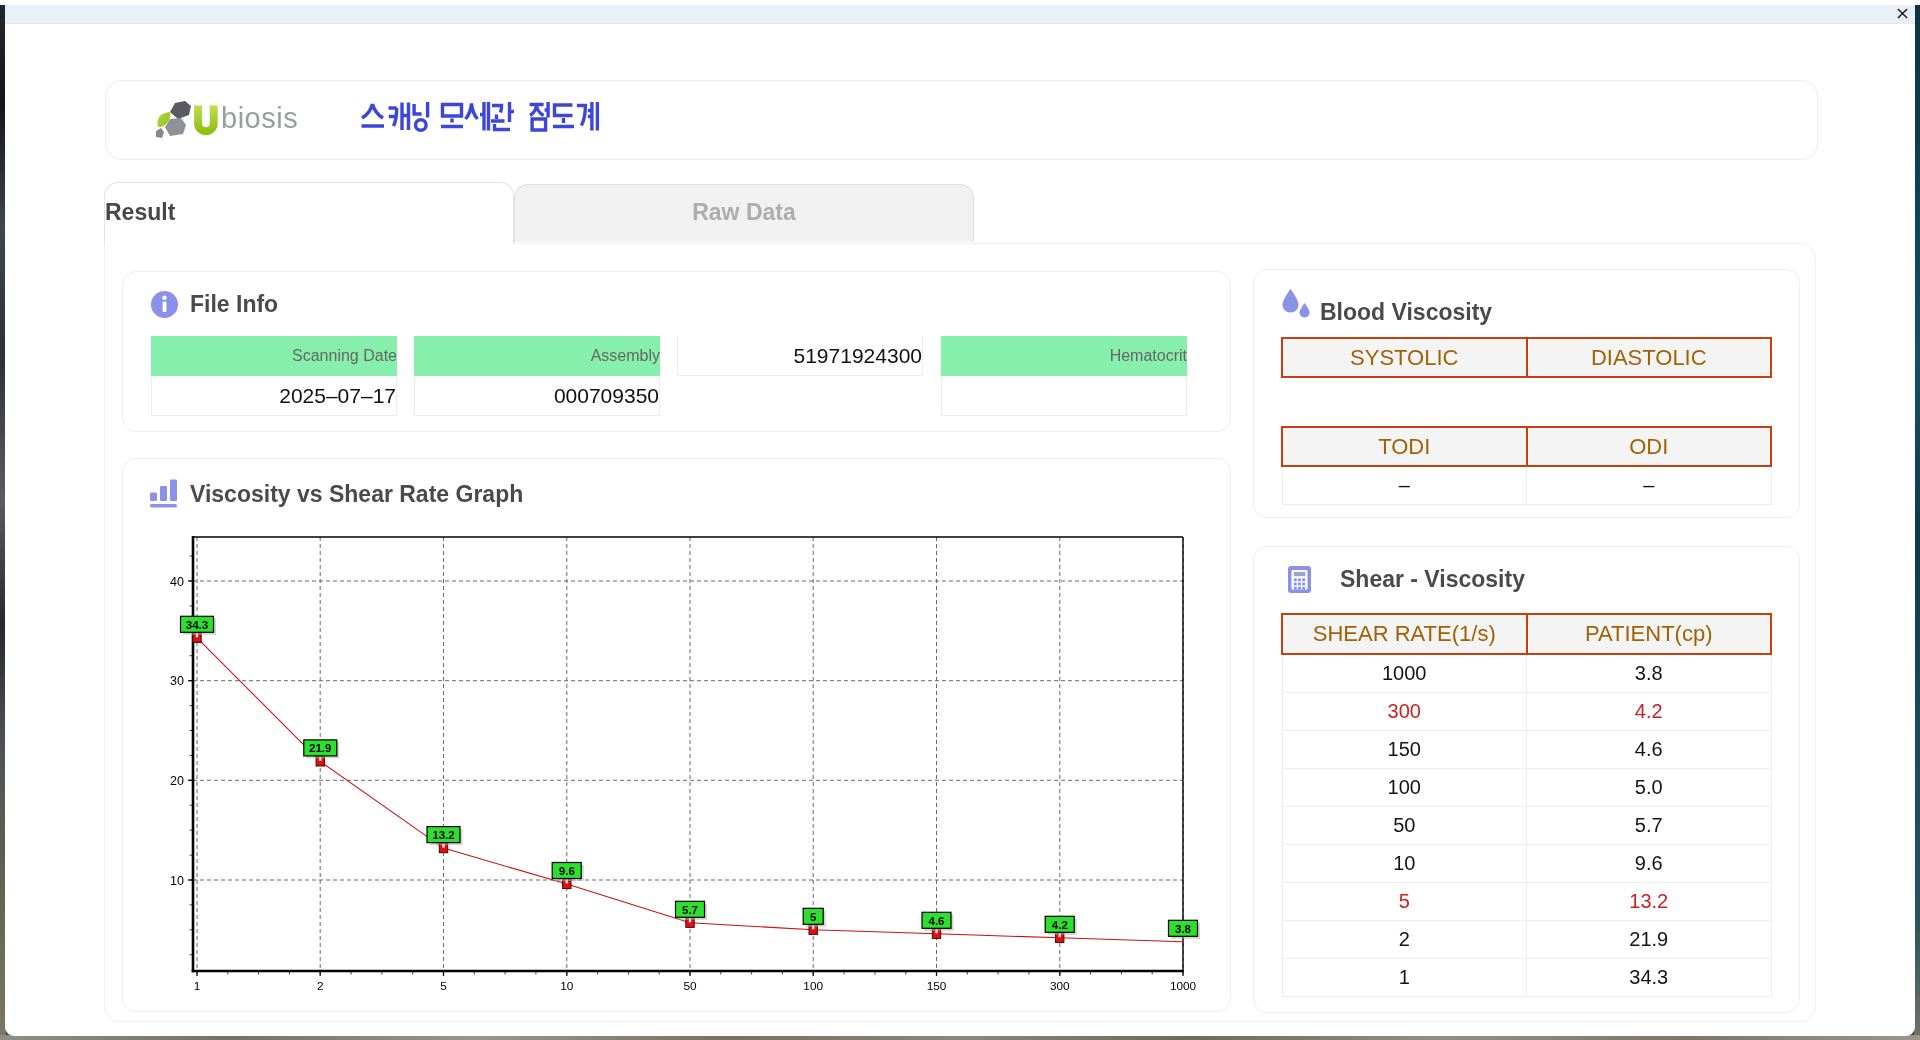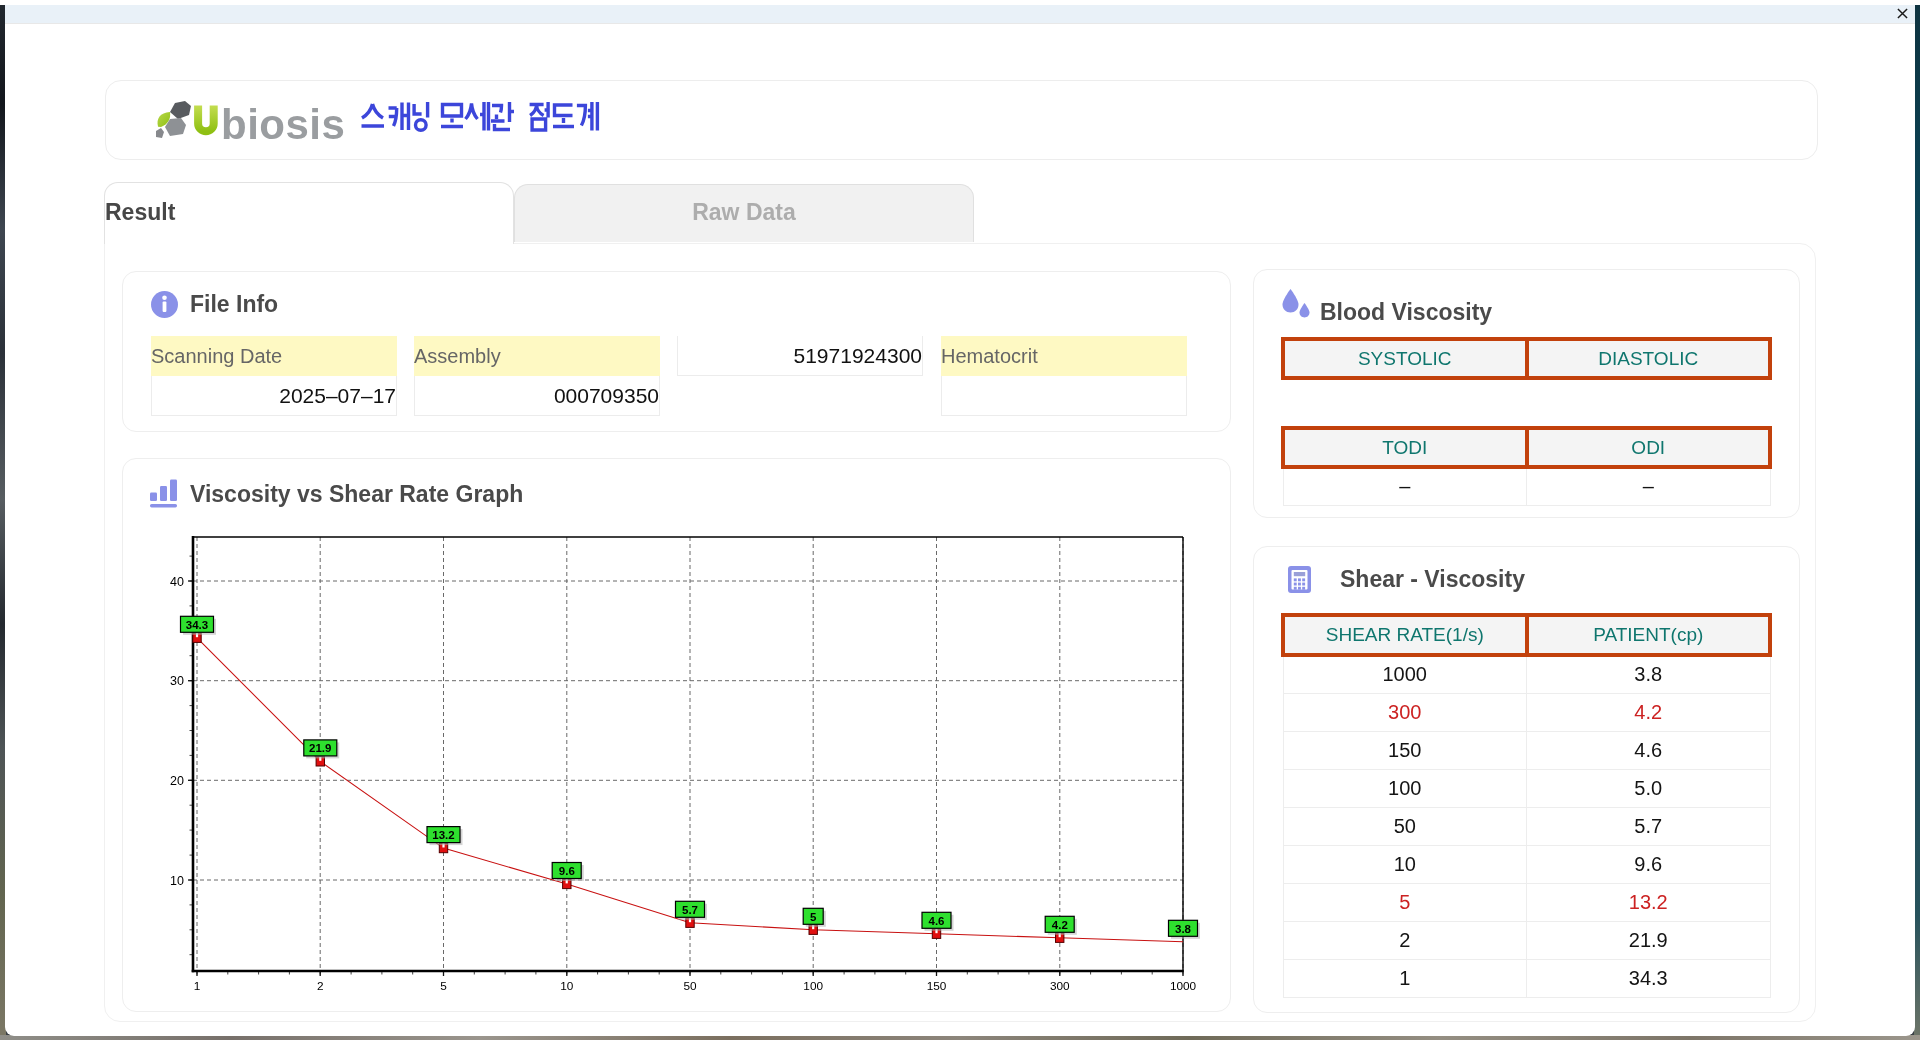--- a/index.html
+++ b/index.html
@@ -14,46 +14,46 @@
     background:linear-gradient(90deg,#8f8e88 0%, #77706a 12%, #9a958d 25%, #7b6f5f 38%, #8c857b 50%, #6f6a58 62%, #948e82 75%, #7d7568 88%, #9b968c 100%); }
   
   .window { position:absolute; left:5px; top:0; width:1910px; height:1036px; background:#ffffff; border-radius:0 0 9px 9px; }
   .topstrip { position:absolute; left:0; top:0; width:1920px; height:5px; background:#ffffff; }
   .titlebar { position:absolute; left:5px; top:5px; width:1910px; height:19px; background:#e9f1f8; border-bottom:1px solid #e8e8e8; }
   .closex { position:absolute; left:1897px; top:8px; width:11px; height:11px; }
 
   
   .header-card { position:absolute; left:105px; top:80px; width:1713px; height:80px; border:1px solid #ededed; border-radius:16px; background:#fff; }
   .logo-icon { position:absolute; }
-  .logo-text { position:absolute; left:221px; top:104px; font-size:42px; letter-spacing:0.5px; color:#9a9da0; line-height:1;font-weight:bold; }
+  .logo-text { position:absolute; left:221px; top:104px; font-size:29px; letter-spacing:0.5px; color:#9a9da0; line-height:1; }
   .ktitle { position:absolute; left:360px; top:101px; }
 
   
   .tab-result { position:absolute; left:104px; top:182px; width:410px; height:62px; background:#fff; border:1px solid #e2e2e2; border-bottom:none; border-radius:14px 14px 0 0; z-index:3; text-align:left; line-height:58px; font-size:23px; font-weight:bold; color:#474747; }
   .tab-raw { position:absolute; left:514px; top:184px; width:460px; height:58px; background:#f1f1f1; border:1px solid #e0e0e0; border-bottom:none; border-radius:14px 14px 0 0; z-index:2; text-align:center; line-height:55px; font-size:23px; font-weight:bold; color:#adadad; }
   .container { position:absolute; left:104px; top:243px; width:1712px; height:779px; background:#fff; border:1px solid #f0f0f0; border-radius:0 16px 16px 16px; z-index:1; }
 
   
   .card { position:absolute; background:#fff; border:1px solid #eeeeee; border-radius:14px; z-index:4; }
   .fileinfo { left:122px; top:271px; width:1109px; height:161px; }
   .graphcard { left:122px; top:458px; width:1109px; height:554px; }
   .bvcard { left:1253px; top:269px; width:547px; height:249px; }
   .svcard { left:1253px; top:546px; width:547px; height:467px; }
 
   .sec-title { position:absolute; z-index:5; font-size:23px; font-weight:bold; color:#4a4a4a; }
 
   
   .fi-box { position:absolute; width:246px; z-index:5; }
-  .fi-head { height:40px; background:#fef9c3; color:#666; font-size:20px; text-align:left; line-height:40px; }
+  .fi-head { height:40px; background:#86efac; color:#666; font-size:16px; text-align:right; line-height:40px; }
   .fi-val { height:40px; background:#fff; border:1px solid #ececec; border-top:none; color:#111; font-size:21px; text-align:right; line-height:39px; }
 
   
   table.rt { border-collapse:collapse; width:491px; table-layout:fixed; }
   table.rt td { text-align:center; font-size:20px; color:#141414; border:1px solid #ededed; }
-  table.rt tr.hd td { background:#f4f4f4; color:#0f766e; font-size:19px; height:39px; border:4px solid #c2410c; }
+  table.rt tr.hd td { background:#f4f4f4; color:#a16207; font-size:22px; height:39px; border:2px solid #c2410c; }
   table.rt td.red { color:#cc2222; }
 </style>
 </head>
 <body>
 <div class="bg-left"></div>
 <div class="bg-right"></div>
 <div class="bg-bottom"></div>
 <div class="window"></div>
 <div class="topstrip"></div>
 <div class="titlebar"></div>

